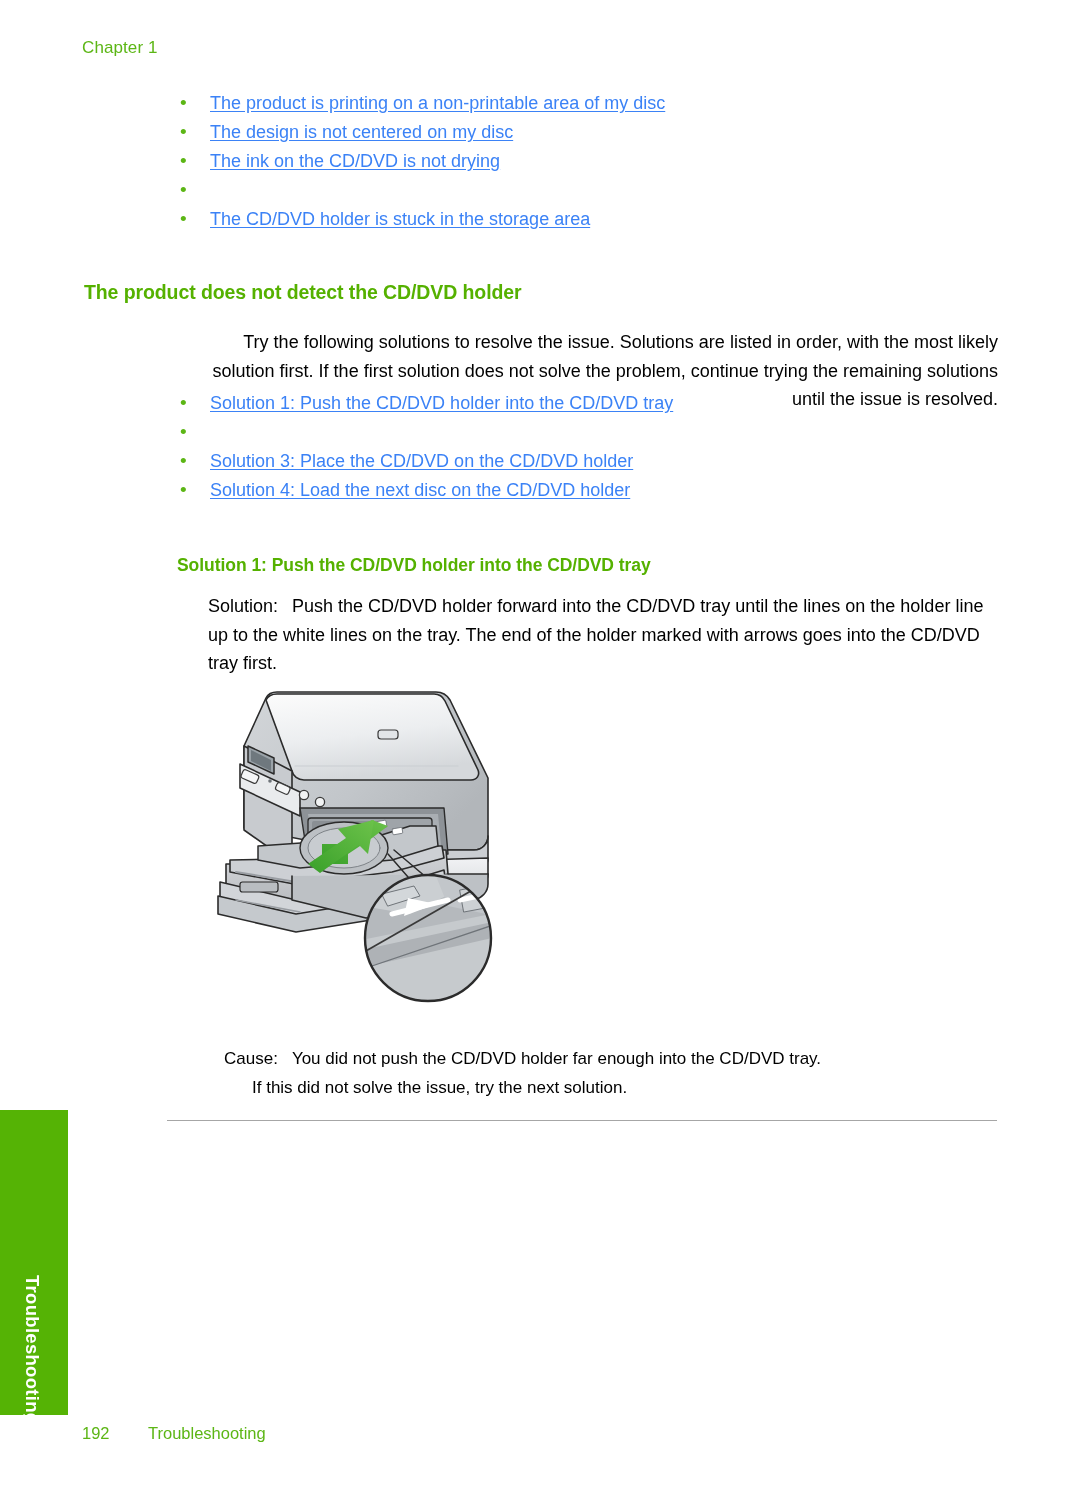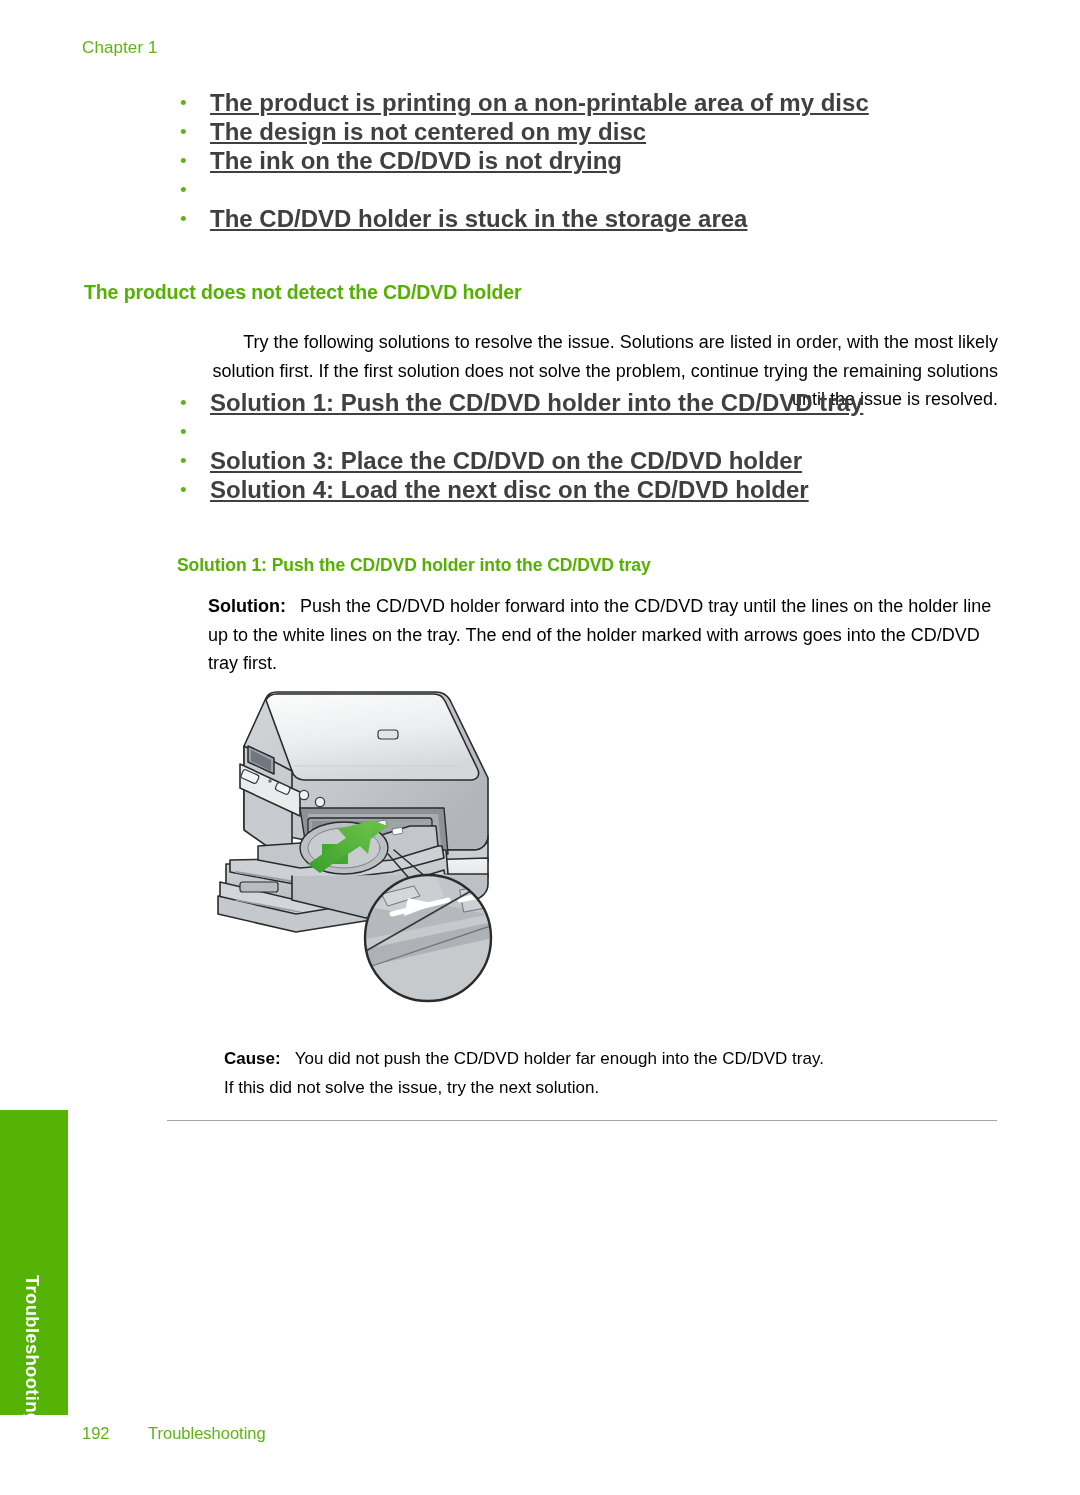--- a/index.html
+++ b/index.html
@@ -50,28 +50,27 @@
     width: 32px;
     flex: 0 0 32px;
     font-size: 19px;
     line-height: 22px;
     color: #5cb615;
     text-align: left;
     padding-left: 2px;
     box-sizing: border-box;
   }
   .xlink {
-    font-size: 24px;
+    font-size: 18px;
     line-height: 22px;
-    color: #404040;
+    color: #3b82f6;
     text-decoration: underline;
     text-underline-offset: 2px;
     cursor: pointer;
     white-space: nowrap;
-    font-weight: bold;
   }
 
   
   .section-heading {
     position: absolute;
     left: 84px;
     top: 268px;
     font-size: 19.5px;
     font-weight: bold;
     color: #55b100;
@@ -111,35 +110,36 @@
 
   .solution-para {
     position: absolute;
     left: 208px;
     top: 574px;
     width: 790px;
     font-size: 18px;
     line-height: 28.5px;
   }
   .lead {
-    font-weight: bold;
+    font-weight: normal;
   }
   .lead-gap { display: inline-block; width: 14px; }
 
   
   .cause-para {
     position: absolute;
     left: 224px;
     top: 1028px;
     width: 790px;
     font-size: 17px;
     line-height: 28.5px;
   }
   .cause-line2 {
     display: block;
+    margin-left: 28px;
   }
 
   
   .hrule {
     position: absolute;
     left: 167px;
     top: 1120px;
     width: 830px;
     height: 1px;
     background: #a6a6a6;

